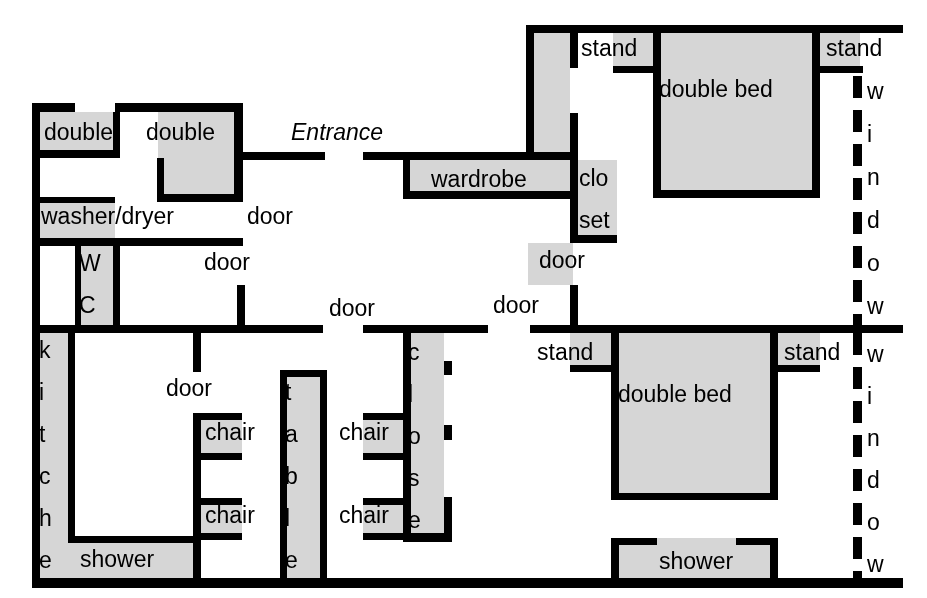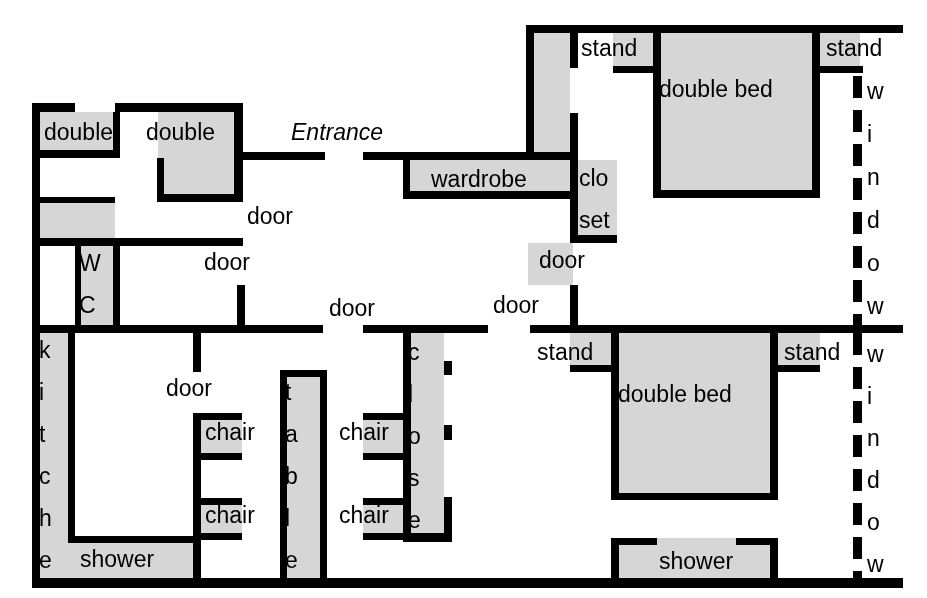--- a/index.html
+++ b/index.html
@@ -101,20 +101,21 @@
   <div class="w" style="left:820px;top:66px;width:43px;height:7px;"></div>
   <div class="w" style="left:570px;top:365px;width:41px;height:7px;"></div>
   <div class="w" style="left:778px;top:365px;width:42px;height:7px;"></div>
 
   <div class="win" style="left:853px;top:76px;width:9px;height:249px;"></div>
   <div class="win" style="left:853px;top:333px;width:9px;height:245px;"></div>
 
   <div class="lbl" style="left:44px;top:121px;">double</div>
   <div class="lbl" style="left:146px;top:121px;">double</div>
   <div class="lbl" style="left:291px;top:121px;font-style:italic;">Entrance</div>
+  <div class="lbl" style="left:41px;top:205px;">washer/dryer</div>
   <div class="lbl v" style="left:79px;top:242px;">W
 C</div>
   <div class="lbl" style="left:247px;top:205px;">door</div>
   <div class="lbl" style="left:204px;top:251px;">door</div>
   <div class="lbl" style="left:166px;top:377px;">door</div>
   <div class="lbl" style="left:329px;top:297px;">door</div>
   <div class="lbl" style="left:493px;top:294px;">door</div>
   <div class="lbl" style="left:539px;top:249px;">door</div>
   <div class="lbl v" style="left:39px;top:329px;">k
 i

